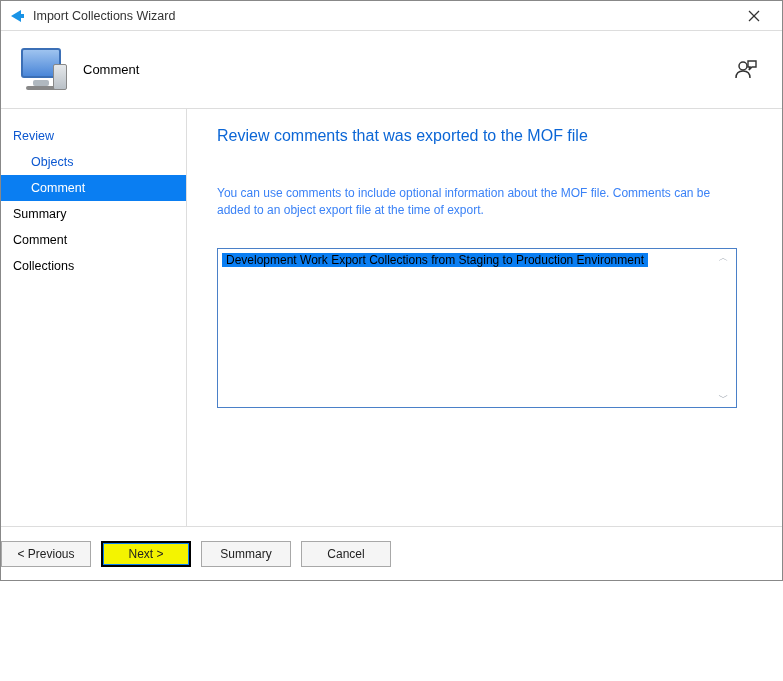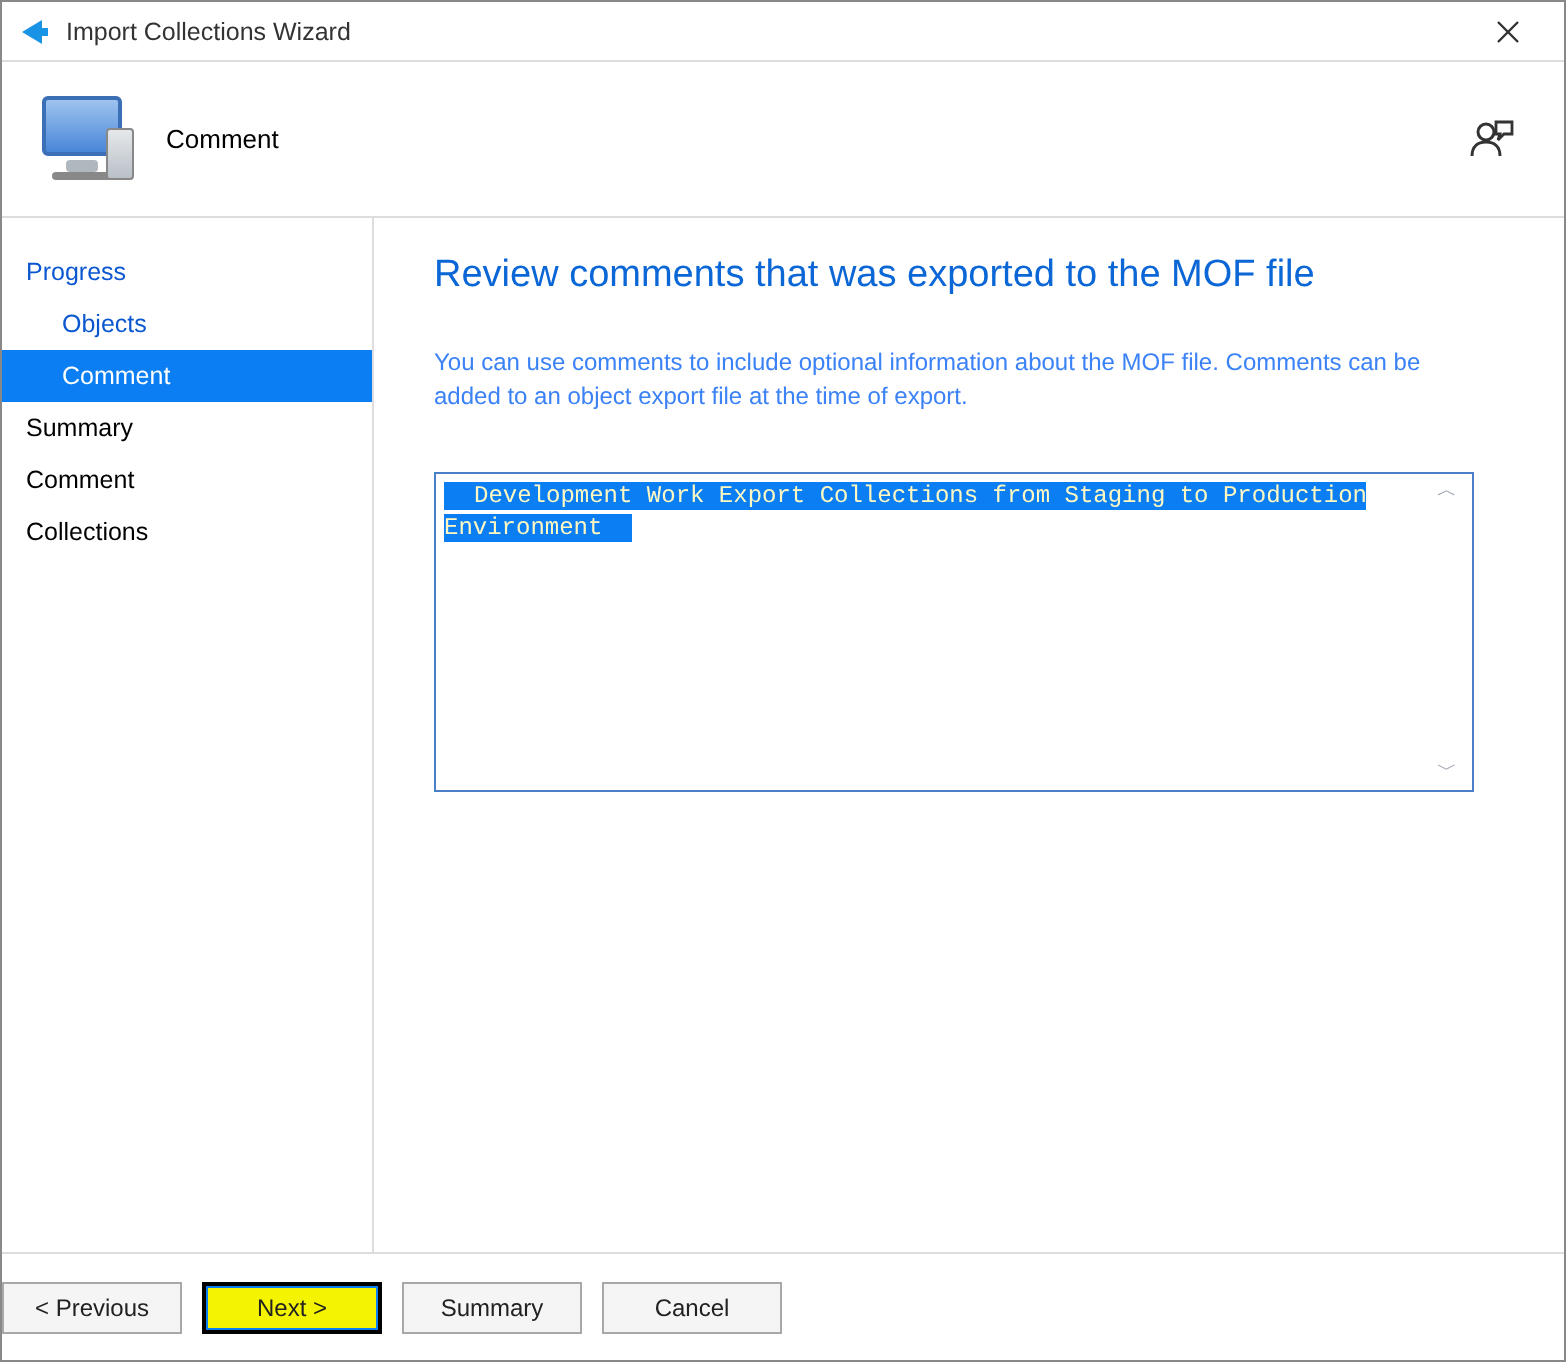--- a/index.html
+++ b/index.html
@@ -6,21 +6,21 @@
   html, body {
     margin: 0; padding: 0;
     width: 783px; height: 681px;
     font-family: "Segoe UI", Tahoma, sans-serif;
     font-size: 12px;
     background: #fff;
     color: #000;
     overflow: hidden;
   }
   .window {
-    width: 783px; height: 681px;
+    width: 783px; height: 581px;
     border: 1px solid #888;
     display: flex;
     flex-direction: column;
     background: #fff;
   }
   .titlebar {
     height: 30px;
     display: flex;
     align-items: center;
     padding: 0 8px;
@@ -116,22 +116,22 @@
     color: #fff;
   }
   .main {
     flex: 1;
     padding: 18px 30px 10px 30px;
     display: flex;
     flex-direction: column;
   }
   .main-heading {
     color: #0b66d6;
-    font-size: 19px;
-    margin-bottom: 24px;
+    font-size: 16px;
+    margin-bottom: 40px;
   }
   .main-desc {
     font-size: 12px;
     color: #3b82f6;
     line-height: 17px;
     margin-bottom: 29px;
     max-width: 520px;
   }
   .comment-label {
     font-size: 12px;
@@ -146,25 +146,24 @@
     display: flex;
     background: #fff;
     font-size: 12px;
   }
   .comment-text-wrap {
     flex: 1;
     overflow: hidden;
   }
   .comment-selected {
     background: #0a7ef2;
-    color: #fef9c3;
+    color: #000000;
     display: inline;
-    padding: 0 15px;
+    padding: 0 4px;
     line-height: 16px;
-    font-family: Liberation Mono, monospace;
   }
   .comment-scroll {
     width: 17px;
     display: flex;
     flex-direction: column;
     justify-content: space-between;
     align-items: center;
     margin-left: 2px;
   }
   .scroll-arrow {
@@ -235,21 +234,21 @@
         <circle cx="9" cy="8" r="4" fill="none" stroke="#333" stroke-width="1.5"></circle>
         <path d="M2 20 C2 15 5 13 9 13 C13 13 16 15 16 20" fill="none" stroke="#333" stroke-width="1.5"></path>
         <path d="M14 3 L22 3 L22 9 L18 9 L15 12 L16 9 L14 9 Z" fill="none" stroke="#333" stroke-width="1.4"></path>
       </svg>
     </span>
   </div>
 
   <div class="body">
 
     <div class="sidebar">
-      <div class="nav-item done">Progress</div>
+      <div class="nav-item done">Review</div>
       <div class="nav-item done indent">Objects</div>
       <div class="nav-item active indent">Comment</div>
       <div class="nav-item">Summary</div>
       <div class="nav-item">Comment</div>
       <div class="nav-item">Collections</div>
     </div>
 
     <div class="main">
       <div class="main-heading">Review comments that was exported to the MOF file</div>
       <div class="main-desc">You can use comments to include optional information about the MOF file. Comments can be added to an object export file at the time of export.</div>

